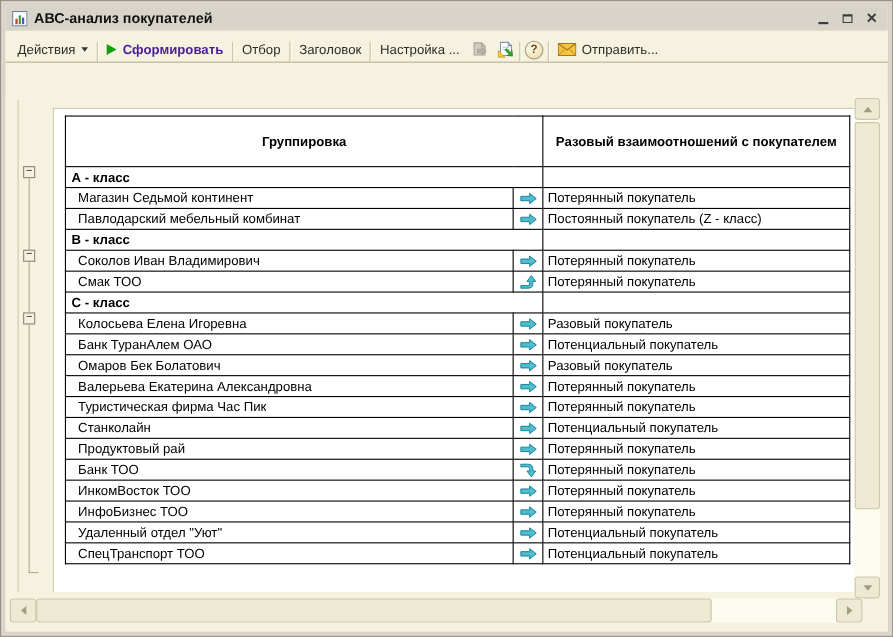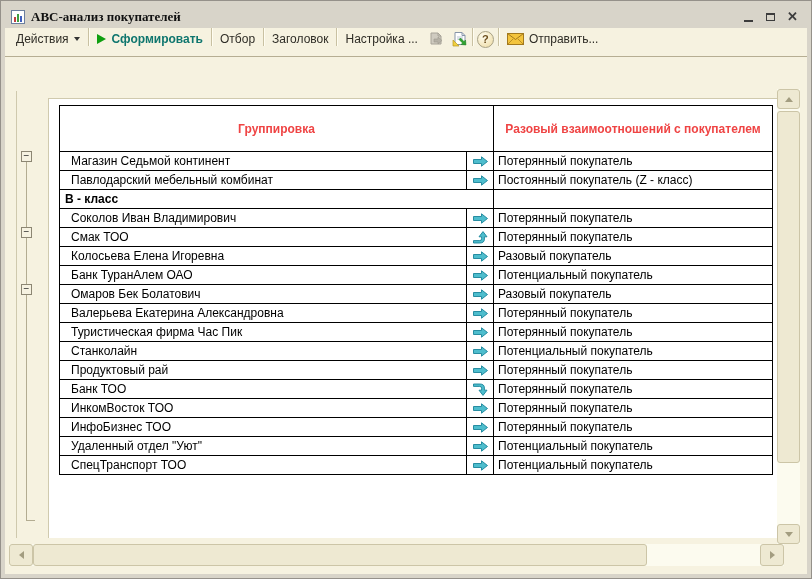--- a/index.html
+++ b/index.html
@@ -5,42 +5,42 @@
   html,body{margin:0;padding:0;}
   body{
     width:812px;height:579px;position:relative;overflow:hidden;
     font-family:"Liberation Sans",sans-serif;background:#d8d4c9;
   }
   .frame{position:absolute;inset:0;border:1px solid #95918a;box-sizing:border-box;}
   .inner{position:absolute;inset:1px;border:3px solid #d8d4c9;background:#f6f2e0;box-sizing:border-box;}
 
   
   .titlebar{position:absolute;left:0;top:0;right:0;height:23px;background:#d8d4c9;
-    display:flex;align-items:center;font-family:Liberation Serif, serif;}
+    display:flex;align-items:center;}
   .title-icon{margin:0 6px 0 6px;display:flex;}
   .title-text{font-size:13px;font-weight:bold;color:#111;}
   .win-controls{margin-left:auto;display:flex;align-items:center;gap:9px;margin-right:8px;}
   .wbtn{display:flex;align-items:center;justify-content:center;width:13px;height:13px;cursor:default;}
   .glyph-min{width:9px;height:2px;background:#3c3c3c;margin-top:8px;}
   .glyph-max{width:9px;height:8px;border:1px solid #3c3c3c;border-top:2px solid #3c3c3c;box-sizing:border-box;}
   .glyph-close{font-size:13px;font-weight:bold;color:#3c3c3c;line-height:13px;}
 
   
   .toolbar{position:absolute;left:0;top:23px;right:0;height:29px;background:#f6f2e0;
-    border-bottom:1px solid #b6ae93;box-sizing:border-box;display:flex;align-items:flex-start;
+    border-bottom:1px solid #b6ae93;box-sizing:border-box;display:flex;align-items:flex-end;
     padding:0 4px;font-size:12px;color:#2f2d26;}
   .titem{display:flex;align-items:center;height:22px;padding:0 7px;white-space:nowrap;}
   .titem.iconbtn{padding:0 3px;}
   .titem.disabled{opacity:.85;}
   .tsep{width:1px;height:18px;background:#c9c1a2;box-shadow:1px 0 0 #fffdf1;margin:0 1px;}
   .caret{width:0;height:0;border-left:3.5px solid transparent;border-right:3.5px solid transparent;
     border-top:4px solid #333;margin-left:5px;}
   .play{width:0;height:0;border-top:5px solid transparent;border-bottom:5px solid transparent;
     border-left:9px solid #0f9f0f;margin-right:6px;}
-  .bold-label{font-weight:bold;color:#0f766e;}
+  .bold-label{font-weight:bold;color:#4c1d95;}
   .help-circle{width:17px;height:17px;border-radius:50%;border:1px solid #a8a185;
     background:radial-gradient(circle at 35% 30%, #fffdf0, #ecd9a0);
     display:flex;align-items:center;justify-content:center;
     font-size:11px;font-weight:bold;color:#6d4f1e;box-sizing:border-box;}
   .env{margin-right:5px;display:flex;}
 
   
   .formbar{position:absolute;left:0;top:52px;right:0;height:32px;display:flex;align-items:center;
     padding-left:11px;font-size:12px;color:#000;}
   .date-input{width:86px;height:19px;border:1px solid #86826f;background:#fff;font-size:12px;
@@ -57,21 +57,21 @@
   .tree-line{position:absolute;left:21px;top:73px;width:1px;height:359px;background:#b3ac91;}
   .tree-tick{position:absolute;left:21px;top:431px;width:9px;height:1px;background:#b3ac91;}
   .minusbox{position:absolute;left:16px;width:11px;height:11px;border:1px solid #8c8673;
     background:#f6f2e1;box-sizing:border-box;font-size:10px;line-height:8px;text-align:center;
     color:#222;cursor:default;}
 
   table.grid{position:absolute;left:54px;top:16px;width:713px;border-collapse:collapse;
     table-layout:fixed;background:#fff;}
   .grid th,.grid td{border:1px solid #000;overflow:hidden;}
   .grid th{height:41px;font-size:12px;font-weight:bold;text-align:center;vertical-align:middle;
-    padding:2px 8px;color:#ef4444;}
+    padding:2px 8px;color:#000000;}
   .grid td{height:18px;font-size:12px;vertical-align:middle;white-space:nowrap;color:#000;}
   .grid td.name{padding:0 2px 0 11px;}
   .grid tr.grp td.name{font-weight:bold;padding-left:5px;}
   .grid td.acell{padding:0;text-align:center;}
   .grid td.acell svg{display:block;margin:0 auto;}
   .grid td.stage{padding:0 2px 0 4px;}
 
   
   .vscroll{position:absolute;left:772px;top:0;width:23px;height:455px;display:flex;
     flex-direction:column;background:#fcfbef;}
@@ -192,20 +192,24 @@
             <col style="width:27px">
             <col style="width:279px">
           </colgroup>
       <thead>
         <tr>
           <th colspan="2">Группировка</th>
           <th>Разовый взаимоотношений с покупателем</th>
         </tr>
       </thead>
       <tbody>
+            <tr class="grp">
+              <td colspan="2" class="name">А - класс</td>
+              <td class="stage"></td>
+            </tr>
             <tr>
               <td class="name">Магазин Седьмой континент</td>
               <td class="acell">
                 <svg width="17" height="15" viewBox="0 0 17 15">
                   <path d="M1.5 5.5 H9.5 V2.8 L15.5 7.5 L9.5 12.2 V9.5 H1.5 Z" fill="#4ebdcd" stroke="#19839a" stroke-width="0.9"></path>
                 </svg>
               </td>
               <td class="stage">Потерянный покупатель</td>
             </tr>
             <tr>
@@ -231,20 +235,24 @@
               <td class="stage">Потерянный покупатель</td>
             </tr>
             <tr>
               <td class="name">Смак ТОО</td>
               <td class="acell">
                 <svg width="17" height="15" viewBox="0 0 17 15">
                   <path d="M1.5 13 V10.6 H7.8 Q9.6 10.6 9.6 8.8 V6.8 H7 L11 1.6 L15 6.8 H12.4 V9 Q12.4 13 7.8 13 Z" fill="#4ebdcd" stroke="#19839a" stroke-width="0.9"></path>
                 </svg>
               </td>
               <td class="stage">Потерянный покупатель</td>
+            </tr>
+            <tr class="grp">
+              <td colspan="2" class="name">С - класс</td>
+              <td class="stage"></td>
             </tr>
             <tr>
               <td class="name">Колосьева Елена Игоревна</td>
               <td class="acell">
                 <svg width="17" height="15" viewBox="0 0 17 15">
                   <path d="M1.5 5.5 H9.5 V2.8 L15.5 7.5 L9.5 12.2 V9.5 H1.5 Z" fill="#4ebdcd" stroke="#19839a" stroke-width="0.9"></path>
                 </svg>
               </td>
               <td class="stage">Разовый покупатель</td>
             </tr>

